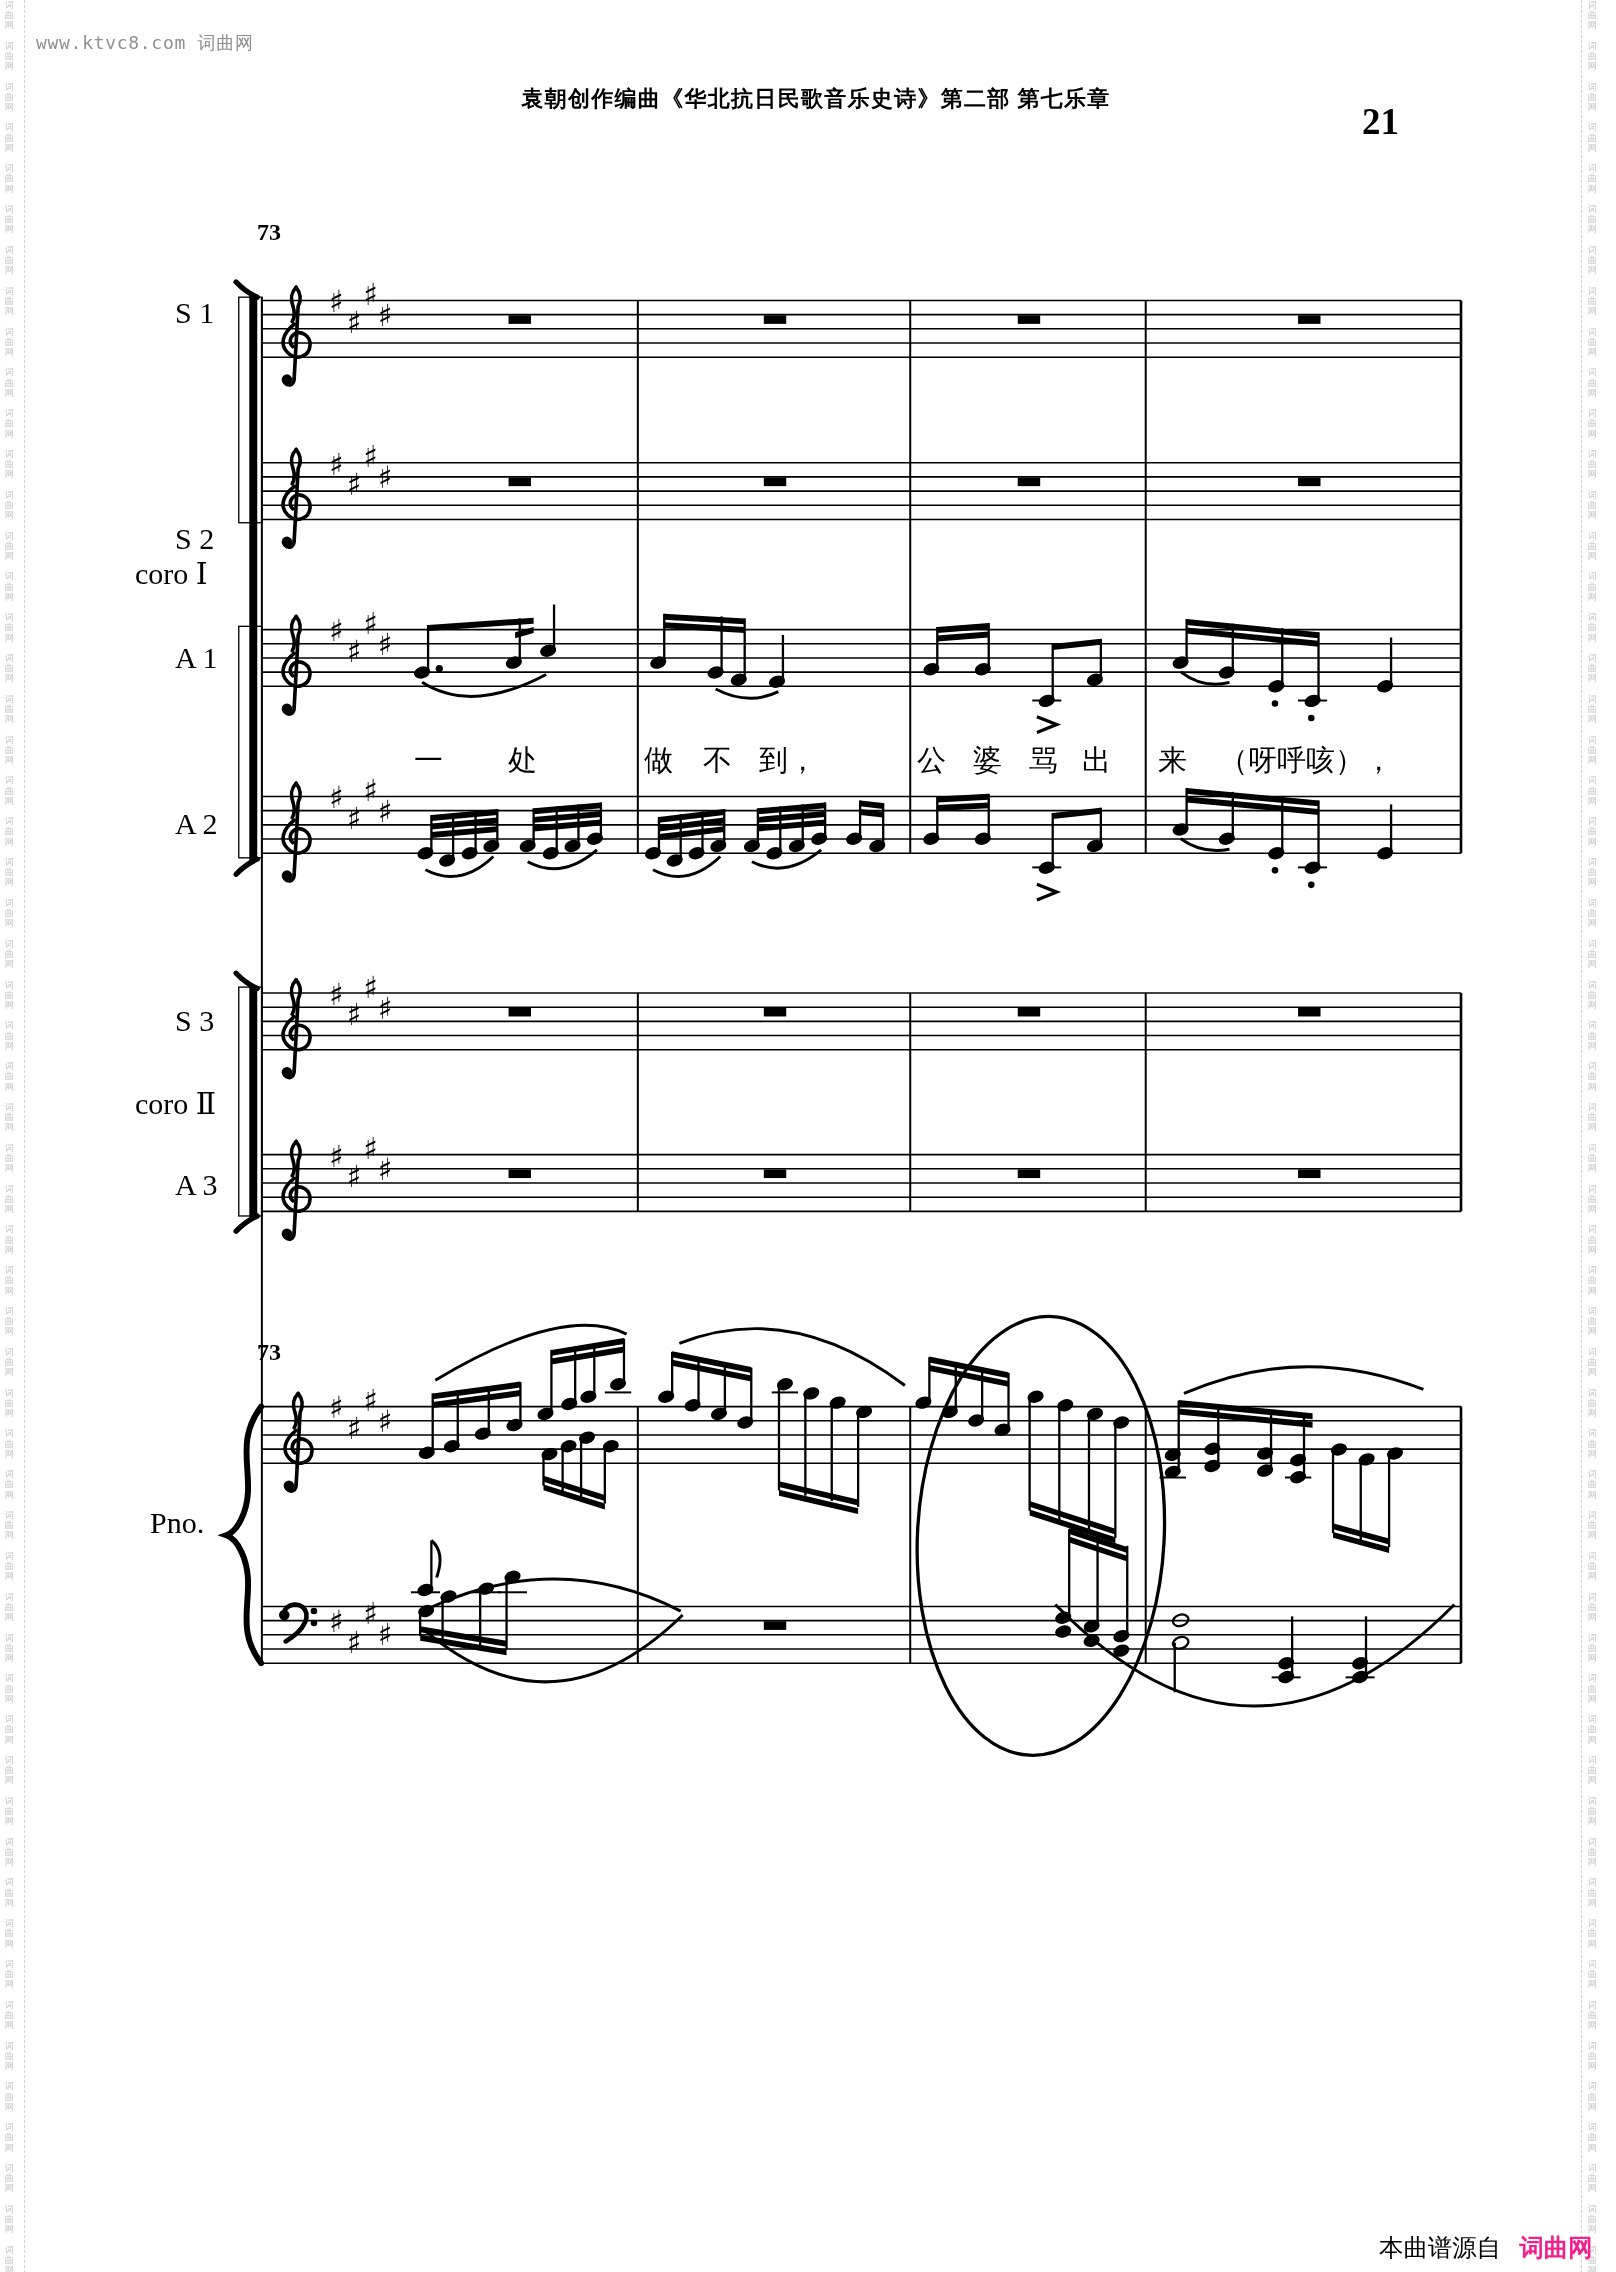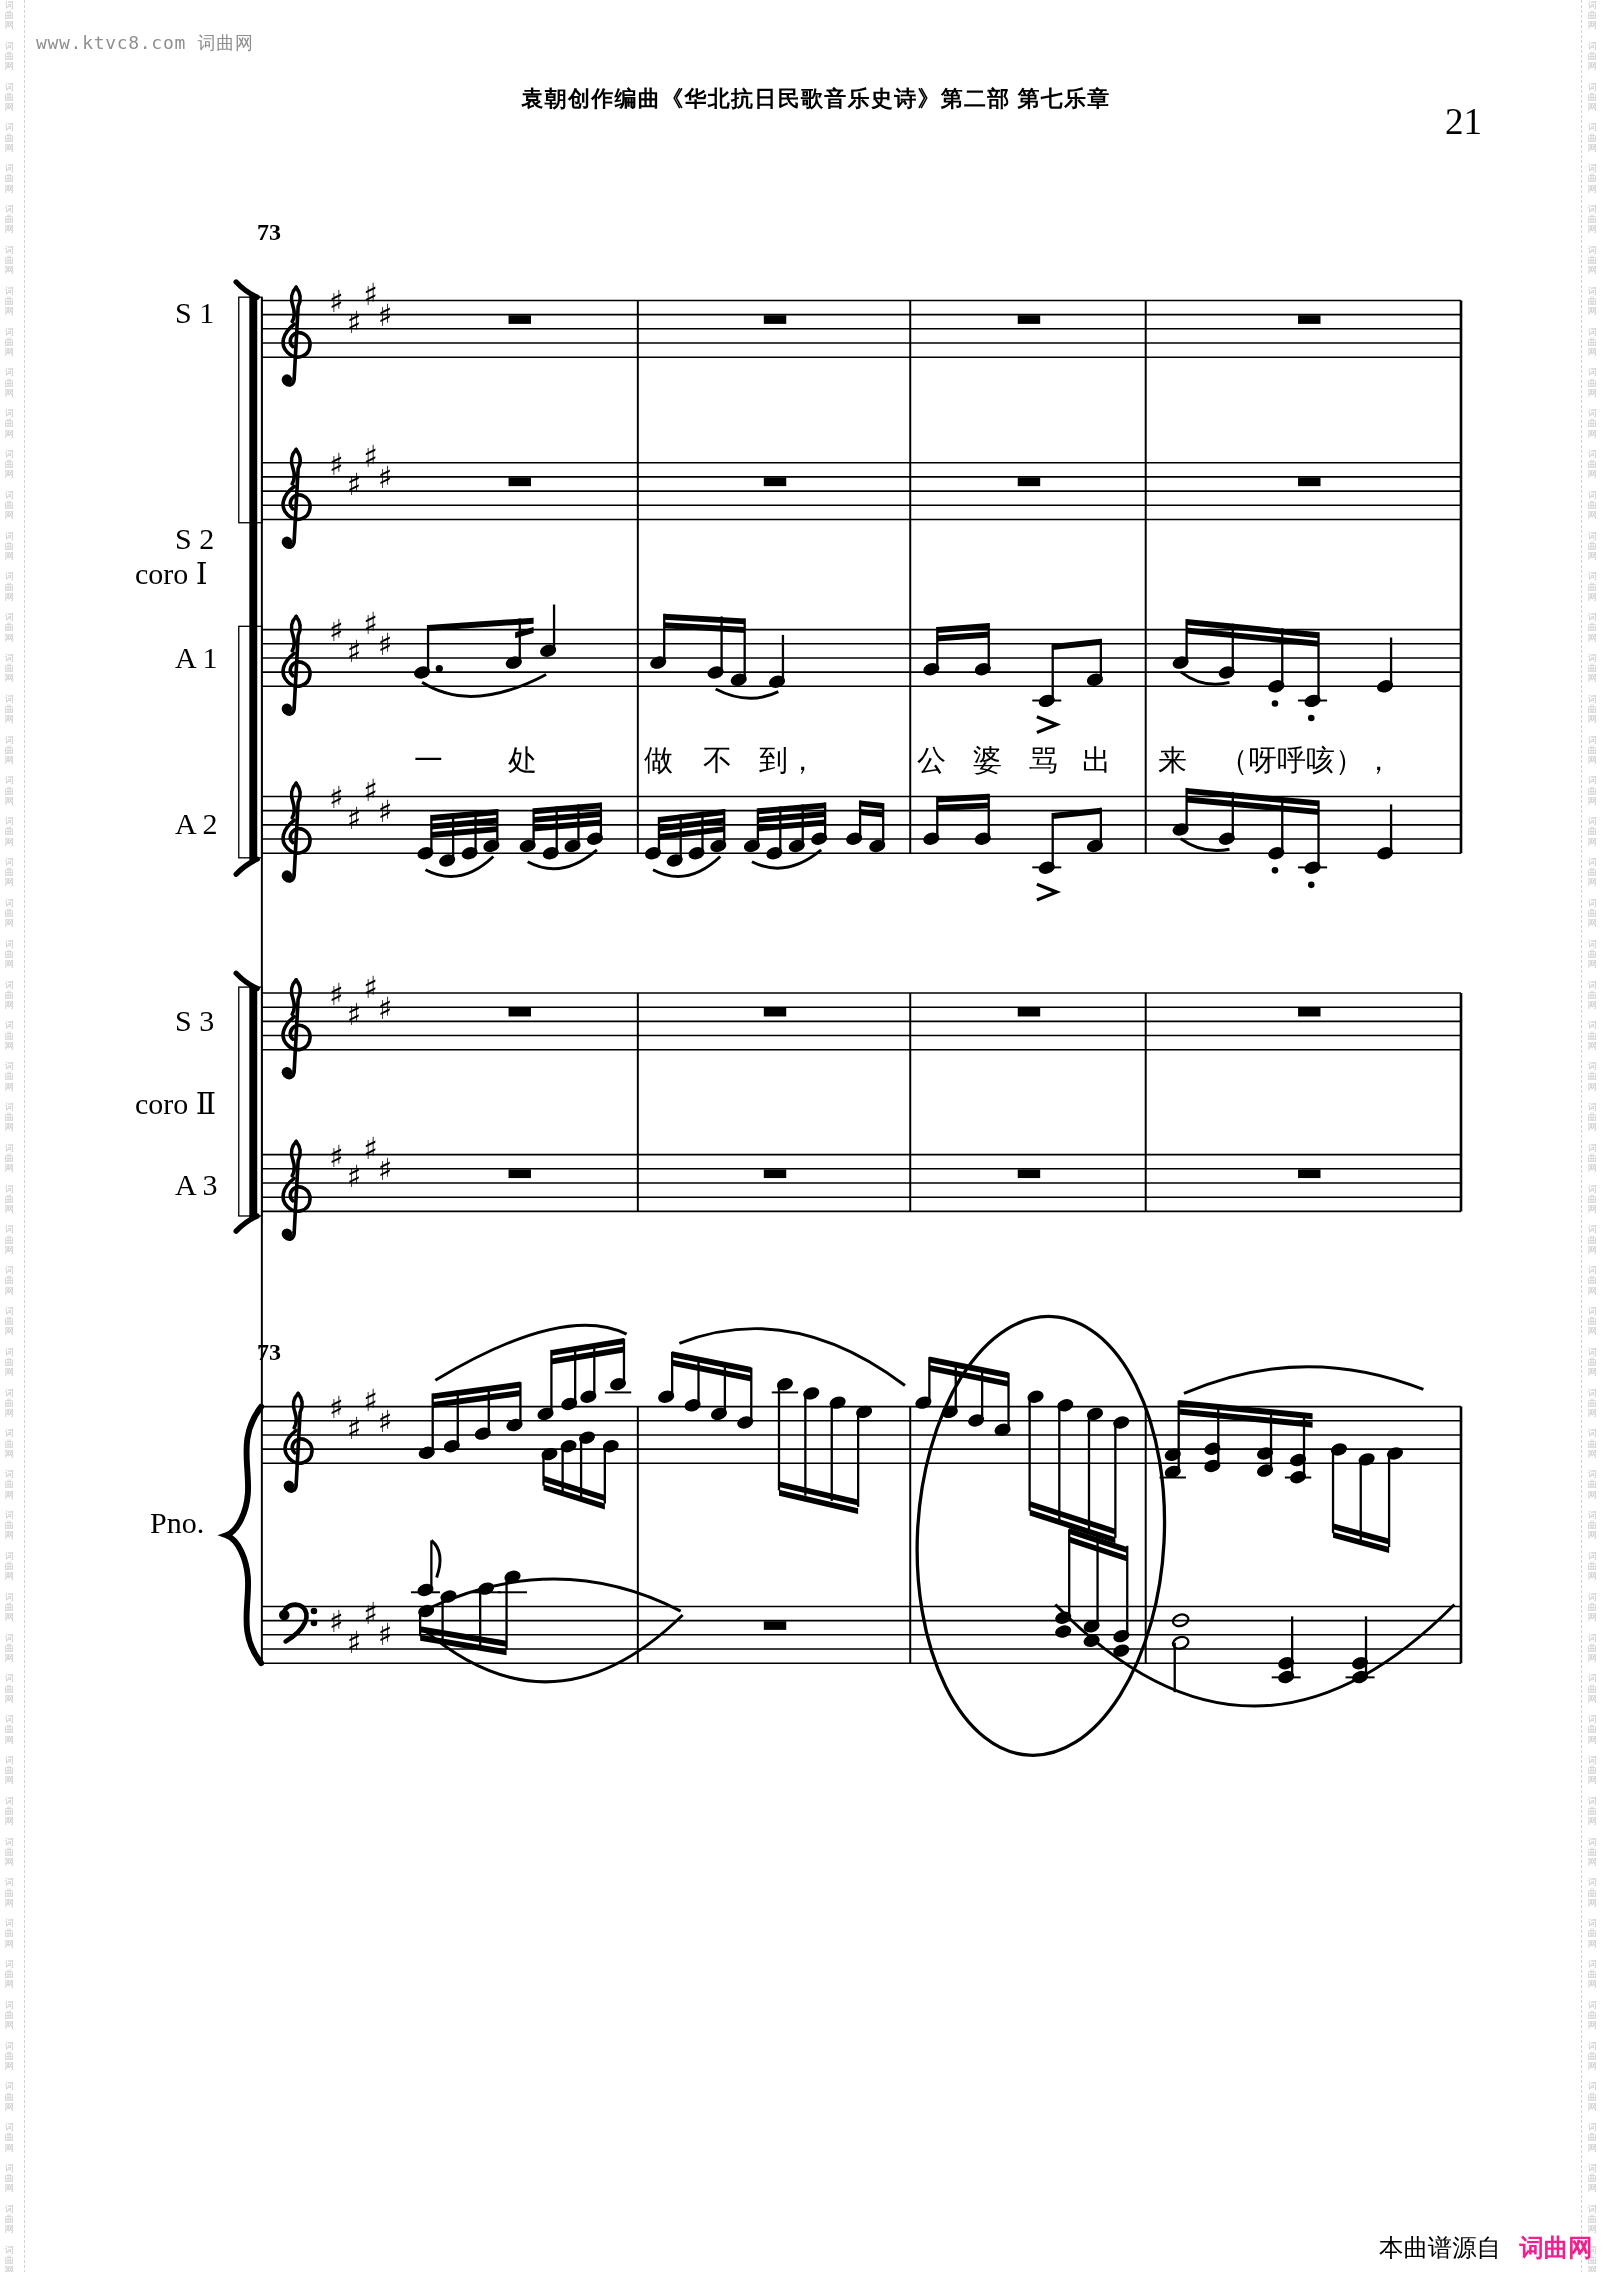--- a/index.html
+++ b/index.html
@@ -3,21 +3,21 @@
 <meta charset="utf-8">
 <style>
   html,body{margin:0;padding:0;background:#fff;}
   #page{position:relative;width:1616px;height:2273px;background:#ffffff;overflow:hidden;
         font-family:"Liberation Serif","DejaVu Serif",serif;color:#000;}
   #score-svg{position:absolute;left:0;top:0;}
   .hdr{position:absolute;width:100%;text-align:center;font-weight:bold;font-size:22px;
        letter-spacing:1.3px;white-space:nowrap;padding-left:8px;}
   #hdr1{top:84px;}
   #hdr2{top:124px;}
-  #pageno{position:absolute;left:1445px;top:100px;font-size:37px;font-weight:normal;}
+  #pageno{position:absolute;left:1362px;top:100px;font-size:37px;font-weight:bold;}
   #wm-top{position:absolute;left:36px;top:12px;font-family:"DejaVu Sans Mono",monospace;
           font-size:18px;color:#8f8f8f;letter-spacing:0.7px;margin-top:19px;}
   .wm-col{position:absolute;top:0;width:14.5px;font-family:"DejaVu Sans","Liberation Sans",sans-serif;
           font-size:9.2px;line-height:10.2px;color:#c6c6c6;text-align:center;white-space:pre;}
   #wm-left{left:2px;}
   #wm-right{left:1585px;}
   .wm-dash{position:absolute;top:0;height:2273px;width:0;border-left:0.7px dashed #d2d2d2;}
   #dash-left{left:24.4px;}
   #dash-right{left:1581px;}
   .slabel{position:absolute;font-size:30px;white-space:nowrap;}

